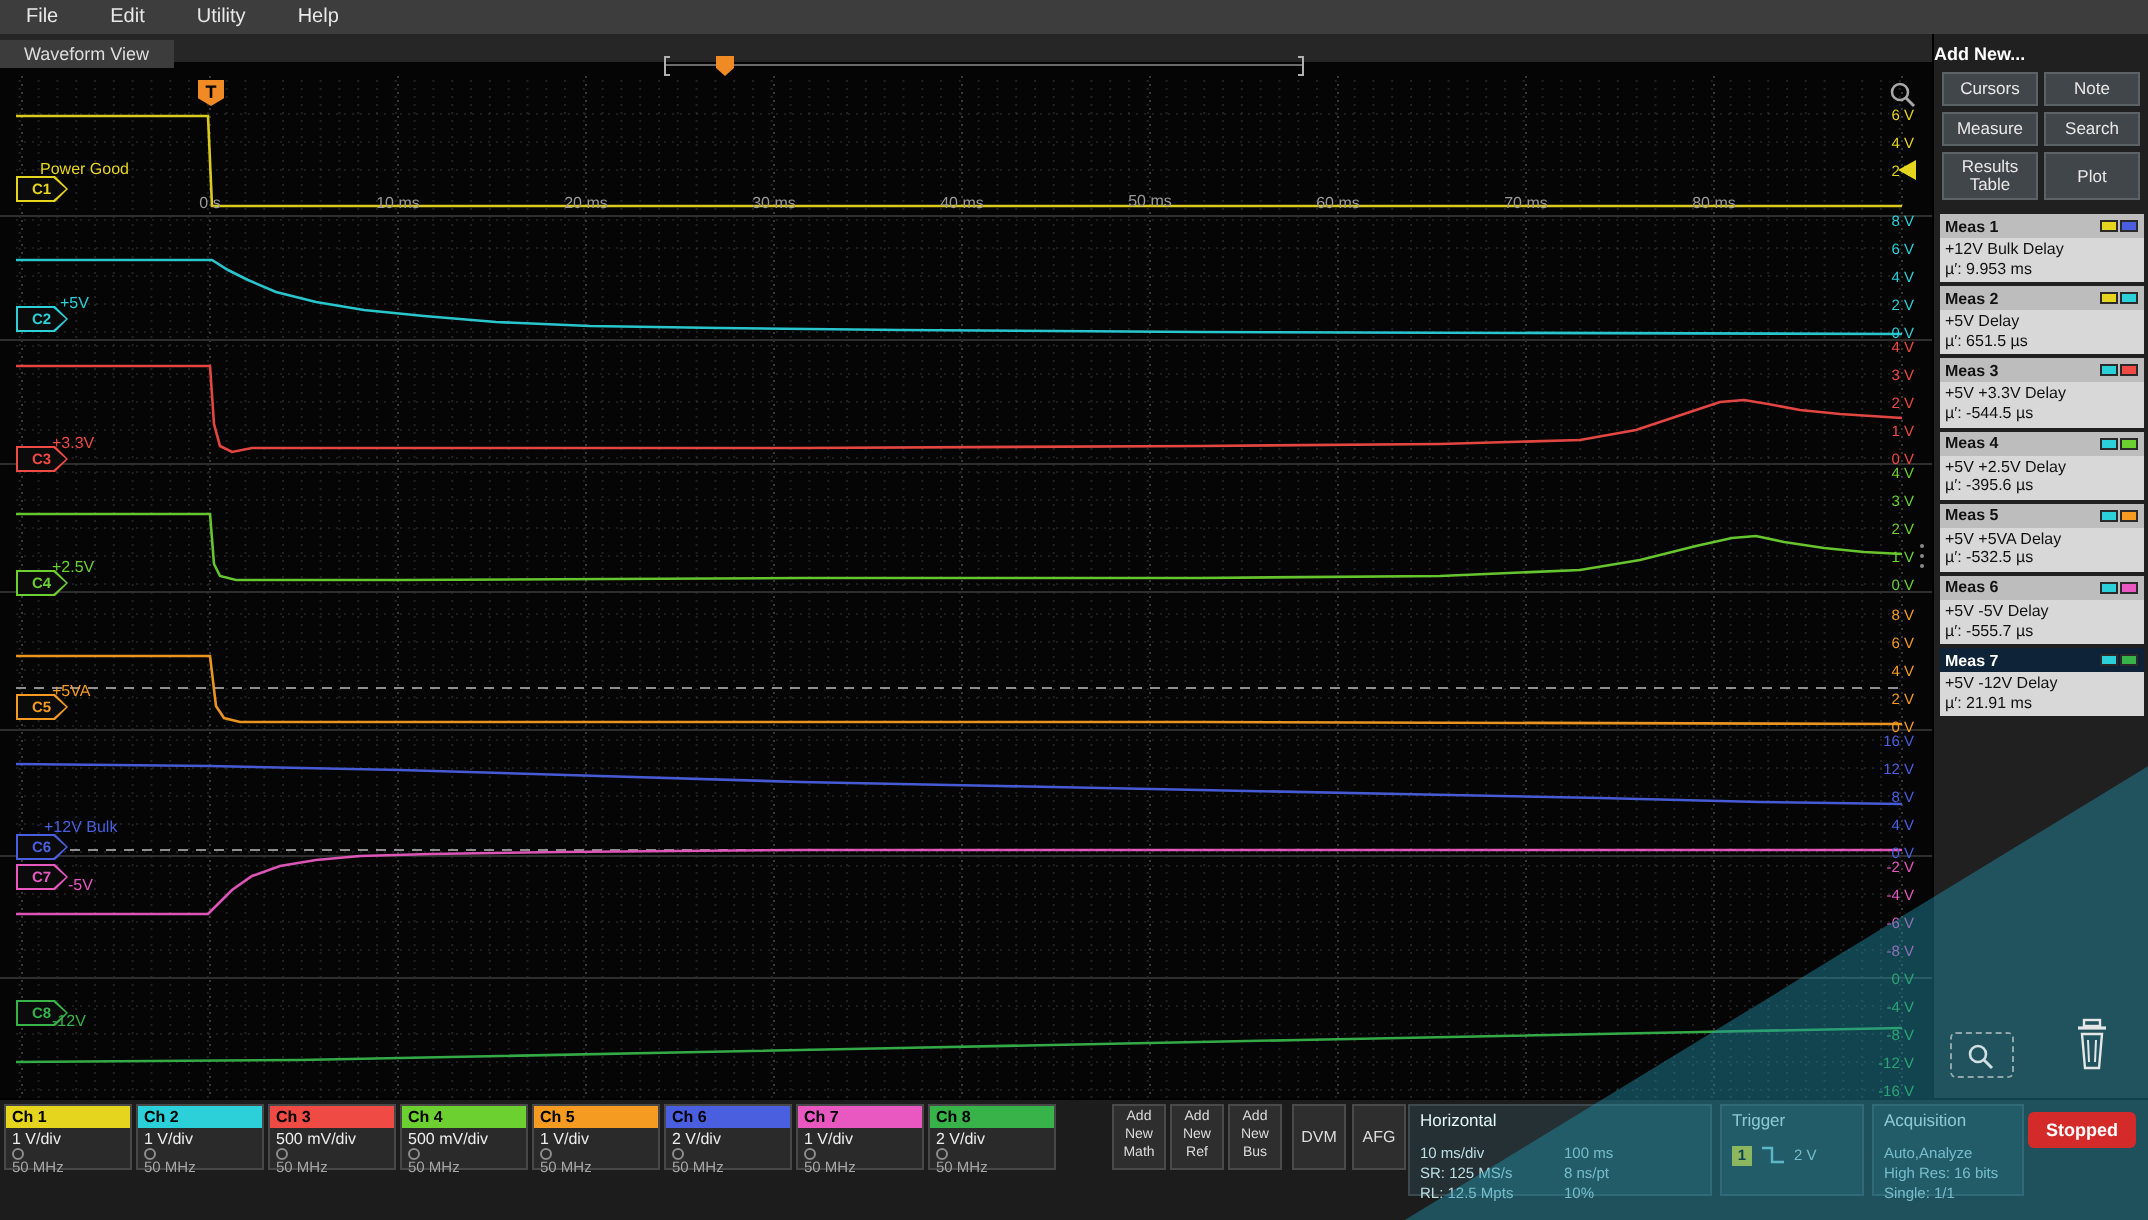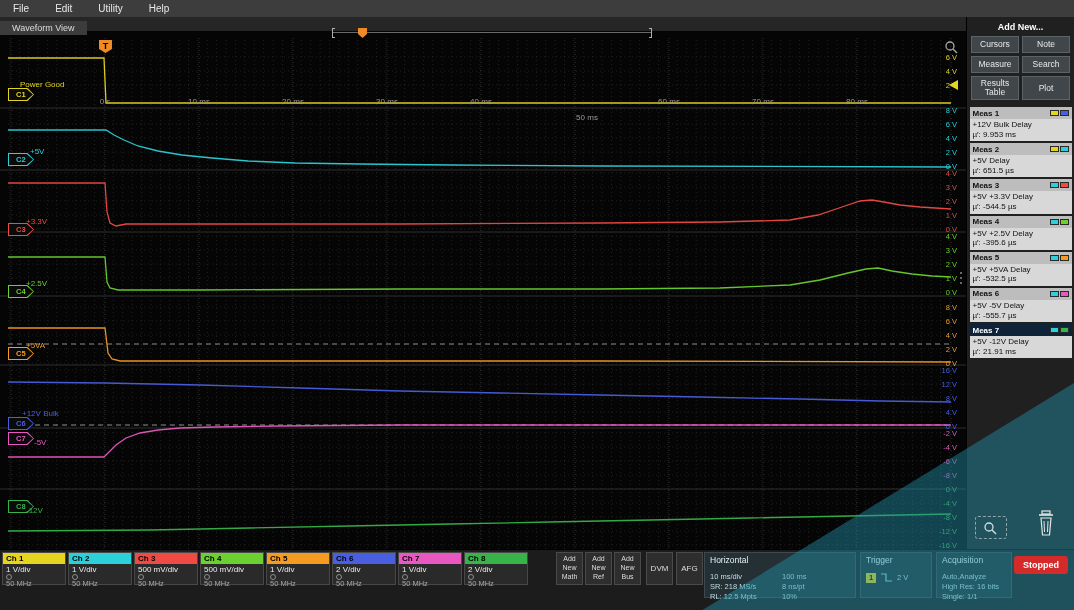--- a/index.html
+++ b/index.html
@@ -32,21 +32,21 @@
   #minimap .mm-end{position:absolute;top:0;width:3px;height:10px;border-top:1px solid #b0b0b0;border-bottom:1px solid #b0b0b0}
   #minimap .mm-l{left:0;border-left:1px solid #b0b0b0}
   #minimap .mm-r{right:0;border-right:1px solid #b0b0b0}
   #mm-trig{position:absolute;left:26px;top:0;width:9px;height:10px;background:#f08a24;clip-path:polygon(0 0,100% 0,100% 60%,50% 100%,0 60%);z-index:6}
   #plot-magnifier{position:absolute;left:944px;top:40px;z-index:3}
   #grip{position:absolute;left:960px;top:272px;z-index:6;display:flex;flex-direction:column;gap:3px}
   #grip span{width:2px;height:2px;border-radius:50%;background:#8a8a8a;display:block}
 
   
   #sidebar{position:absolute;left:966px;top:17px;width:108px;height:532px;background:#202020;border-left:1px solid #000}
-  .sb-title{color:#fff;font-size:9px;font-weight:bold;text-align:center;padding:5px 0 4px}
+  .sb-title{color:#fff;font-size:9px;font-weight:bold;padding:5px 0 4px}
   #sb-buttons{display:flex;flex-wrap:wrap;justify-content:space-between;padding:0 4px;row-gap:3px}
   .sb-btn{width:48px;min-height:17px;background:#40464a;border:1px solid #5c6366;border-radius:0;color:#e9e9e9;font-size:8.5px;
           display:flex;align-items:center;justify-content:center;text-align:center;line-height:1.05;cursor:pointer}
   .sb-btn.tall{min-height:24px}
   #sb-meas{margin-top:7px}
   .meas{width:102px;margin:0 auto 2px}
   .meas-h{height:12px;background:#bdbdbd;display:flex;align-items:center;justify-content:space-between;padding:0 3px}
   .meas.selected .meas-h{background:#0f2338}
   .meas-h .mname{font-size:8px;font-weight:bold;color:#111}
   .meas.selected .meas-h .mname{color:#fff}
@@ -386,21 +386,21 @@
         <div class="smallbtn" style="left: 676px; text-align: center;">AFG</div>
       </div>
 
     <div class="panel" id="panel-horizontal" style="left:704px;width:152px">
       <div class="panel-title">Horizontal</div>
       <div class="prow">
           <span class="pl">10 ms/div</span>
           <span>100 ms</span>
         </div>
       <div class="prow">
-          <span class="pl">SR: 218 MS/s</span>
+          <span class="pl">SR: 125 MS/s</span>
           <span>8 ns/pt</span>
         </div>
       <div class="prow">
           <span class="pl">RL: 12.5 Mpts</span>
           <span>10%</span>
         </div>
     </div>
 
     <div class="panel" id="panel-trigger" style="left:860px;width:72px">
       <div class="panel-title">Trigger</div>
@@ -429,21 +429,21 @@
 
     <div id="stopped-badge">Stopped</div>
   </div>
 
   <div id="glare"></div>
 <div class="tlabel" style="left: 105px; top: 97px;">0 s</div>
     <div class="tlabel" style="left: 199px; top: 97px;">10 ms</div>
     <div class="tlabel" style="left: 293px; top: 97px;">20 ms</div>
     <div class="tlabel" style="left: 387px; top: 97px;">30 ms</div>
     <div class="tlabel" style="left: 481px; top: 97px;">40 ms</div>
-    <div class="tlabel" style="left: 575px; top: 113px; margin-left: 12px;">50 ms</div>
+    <div class="tlabel" style="left: 575px; top: 96px;">50 ms</div>
     <div class="tlabel" style="left: 669px; top: 97px;">60 ms</div>
     <div class="tlabel" style="left: 763px; top: 97px;">70 ms</div>
     <div class="tlabel" style="left: 857px; top: 97px;">80 ms</div>
     <div class="alabel" style="top: 53px; color: rgb(230, 213, 31);">6 V</div>
     <div class="alabel" style="top: 67px; color: rgb(230, 213, 31);">4 V</div>
     <div class="alabel" style="top: 81px; color: rgb(230, 213, 31);">2 V</div>
     <div class="alabel" style="top: 106px; color: rgb(43, 208, 216);">8 V</div>
     <div class="alabel" style="top: 120px; color: rgb(43, 208, 216);">6 V</div>
     <div class="alabel" style="top: 134px; color: rgb(43, 208, 216);">4 V</div>
     <div class="alabel" style="top: 148px; color: rgb(43, 208, 216);">2 V</div>

